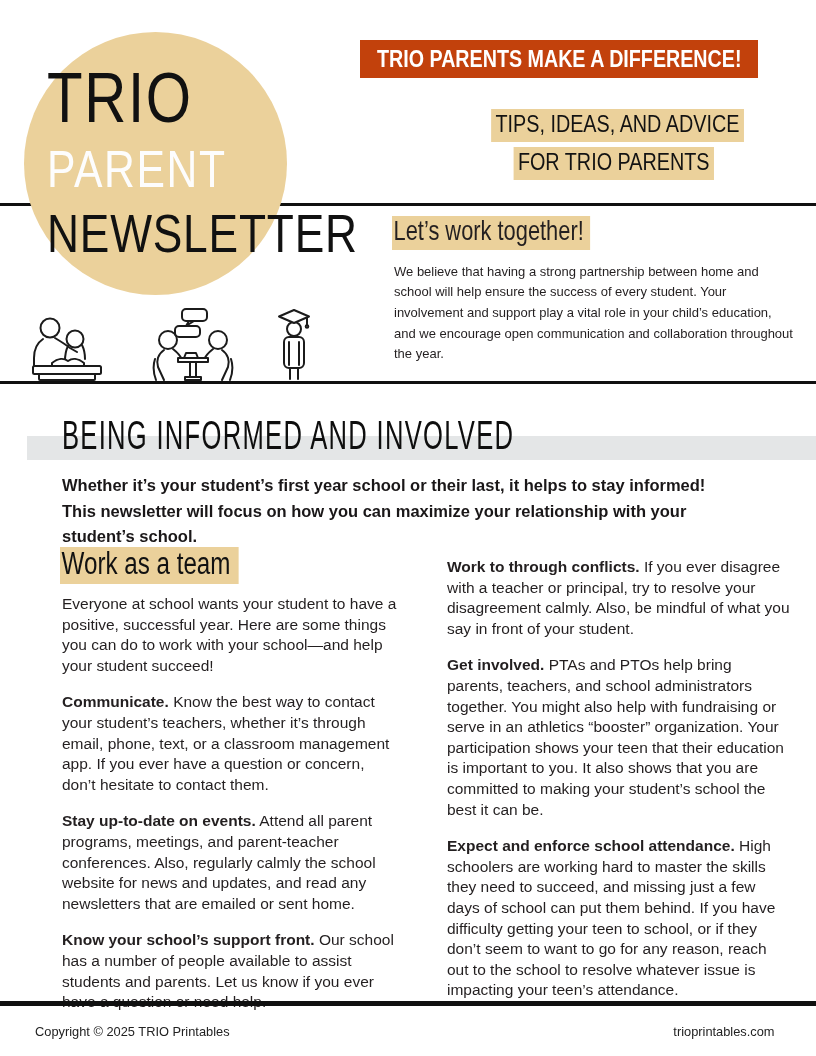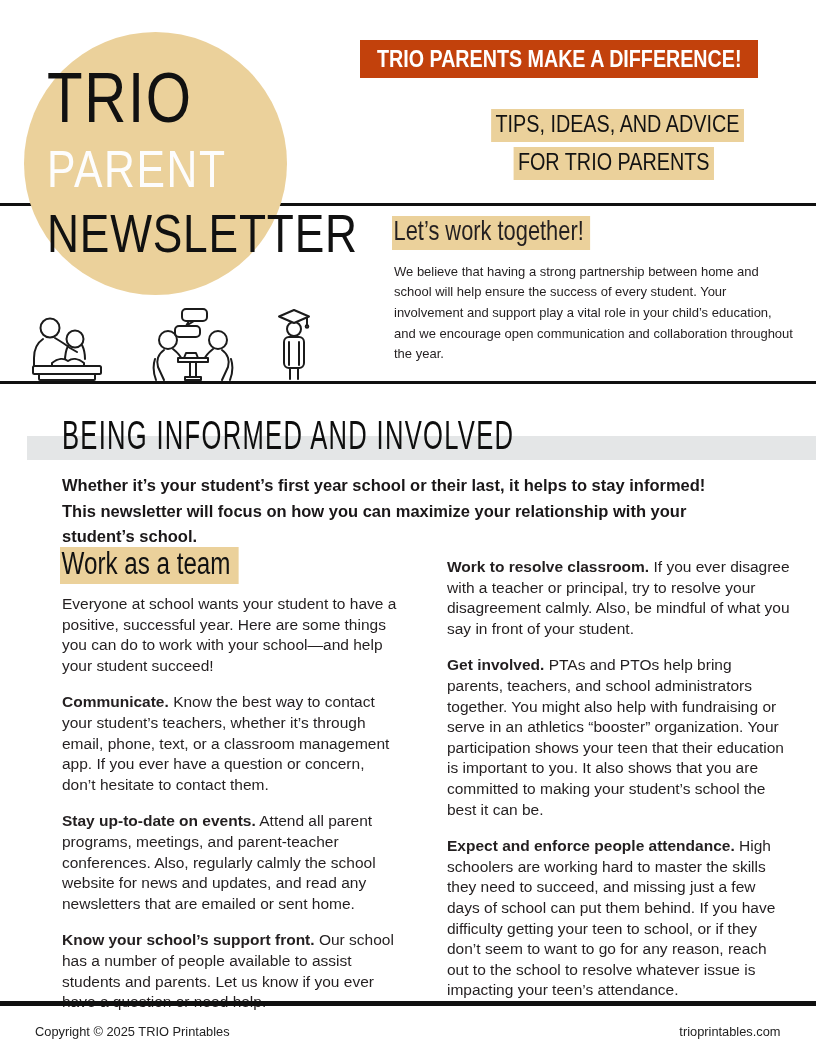--- a/index.html
+++ b/index.html
@@ -60,21 +60,21 @@
   .col-left{left:62px;top:524px;width:335px;}
   .col-right{left:447px;top:534px;width:343px;}
   .col h3{margin:0;font-weight:400;font-size:31px;line-height:1.1;color:#111;}
   .col h3 span{display:inline-block;transform:scaleX(0.78);transform-origin:left center;
           white-space:nowrap;padding:0 10px 3px 2px;margin-left:-2px;}
   .col p{margin:16px 0 0 0;}
   .col p.first{margin-top:10px;}
   .col strong{font-weight:700;}
 
   
-  .footer{position:absolute;left:35px;right:35px;top:1024px;display:flex;
+  .footer{position:absolute;left:35px;right:41px;top:1024px;display:flex;
           justify-content:space-between;font-size:13.5px;color:#222;text-align:center;}
   .footer span{display:inline-block;white-space:nowrap;transform:scaleX(0.95);}
   .f-left{transform-origin:left center;}
   .f-right{transform-origin:right center;}
 </style>
 </head>
 <body>
 
 <div class="page">
 
@@ -169,29 +169,29 @@
       <span>Attend all parent programs, meetings, and parent-teacher conferences. Also, regularly calmly the school website for news and updates, and read any newsletters that are emailed or sent home.</span>
     </p>
     <p>
       <strong>Know your school’s support front.</strong>
       <span>Our school has a number of people available to assist students and parents. Let us know if you ever have a question or need help.</span>
     </p>
   </div>
 
   <div class="col col-right">
     <p style="margin-top:0;">
-      <strong>Work to resolve classroom.</strong>
+      <strong>Work to through conflicts.</strong>
       <span>If you ever disagree with a teacher or principal, try to resolve your disagreement calmly. Also, be mindful of what you say in front of your student.</span>
     </p>
     <p>
       <strong>Get involved.</strong>
       <span>PTAs and PTOs help bring parents, teachers, and school administrators together. You might also help with fundraising or serve in an athletics “booster” organization. Your participation shows your teen that their education is important to you. It also shows that you are committed to making your student’s school the best it can be.</span>
     </p>
     <p>
-      <strong>Expect and enforce people attendance.</strong>
+      <strong>Expect and enforce school attendance.</strong>
       <span>High schoolers are working hard to master the skills they need to succeed, and missing just a few days of school can put them behind. If you have difficulty getting your teen to school, or if they don’t seem to want to go for any reason, reach out to the school to resolve whatever issue is impacting your teen’s attendance.</span>
     </p>
   </div>
 
   <div class="rule rule-footer"></div>
   <div class="footer">
     <span class="f-left">Copyright © 2025 TRIO Printables</span>
     <span class="f-right">trioprintables.com</span>
   </div>
 

